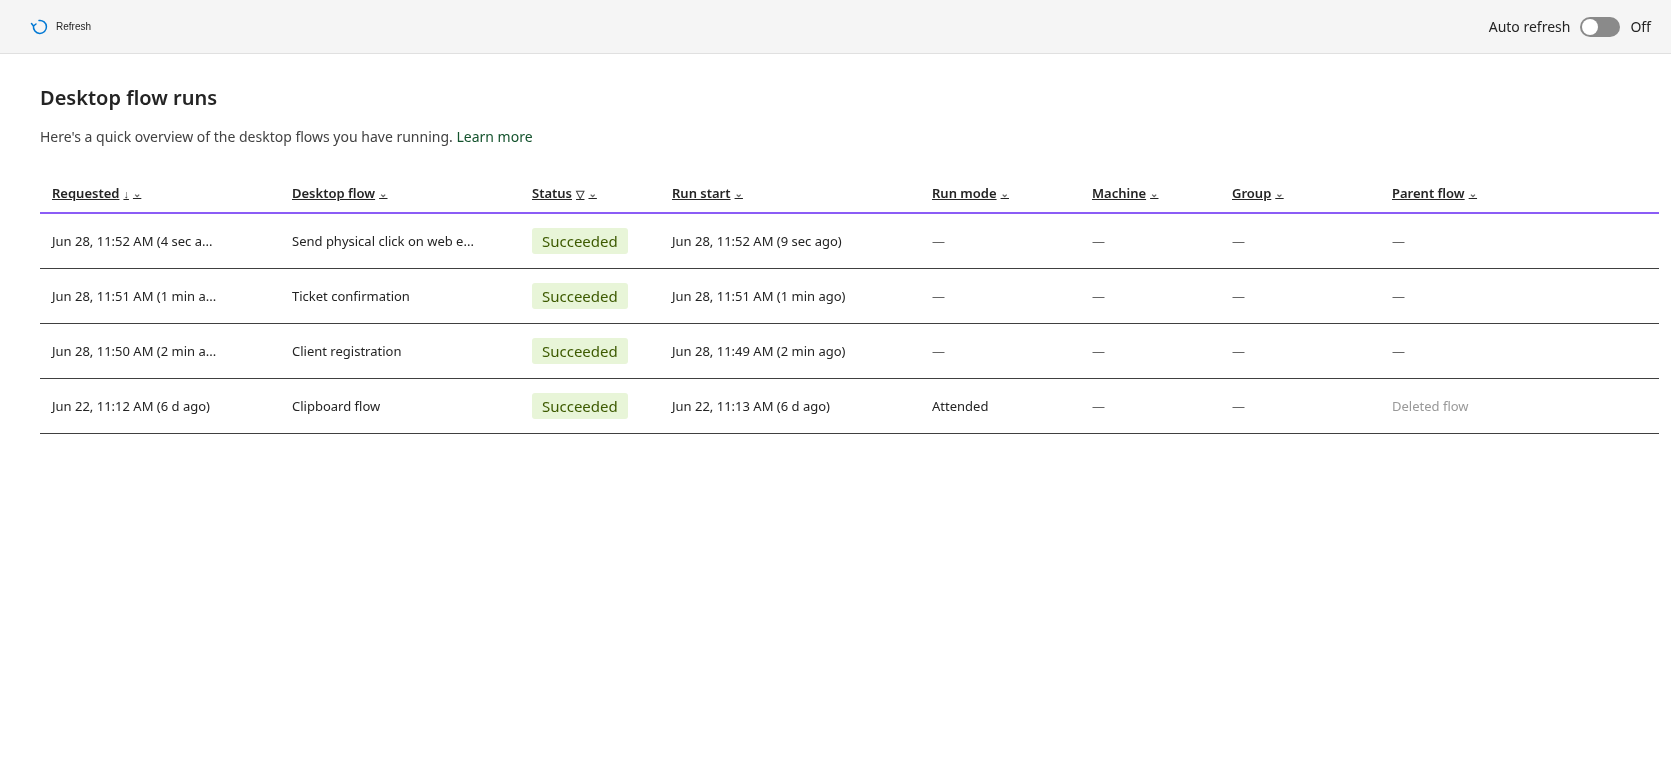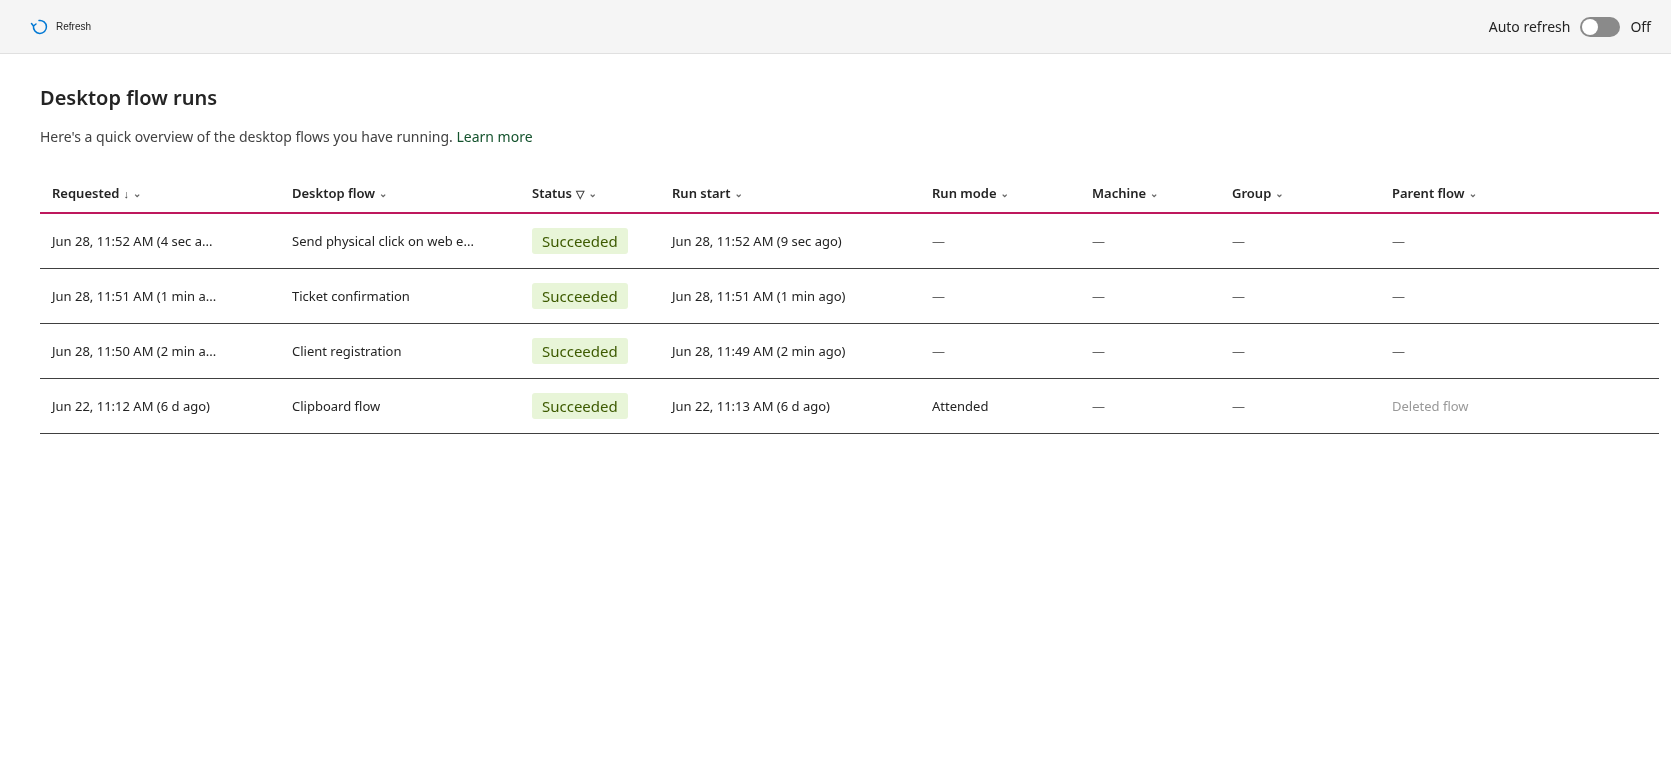--- a/index.html
+++ b/index.html
@@ -93,21 +93,22 @@
       text-decoration: none;
       cursor: pointer;
     }
 
     table {
       width: 100%;
       border-collapse: collapse;
     }
 
     thead tr {
-      border-bottom: 2px solid #be185d;
+      border-bottom: 2px solid #8b5cf6;
+      text-decoration: underline;
     }
 
     th {
       text-align: left;
       padding: 10px 12px;
       font-weight: 600;
       font-size: 13px;
       color: #242424;
       white-space: nowrap;
     }

